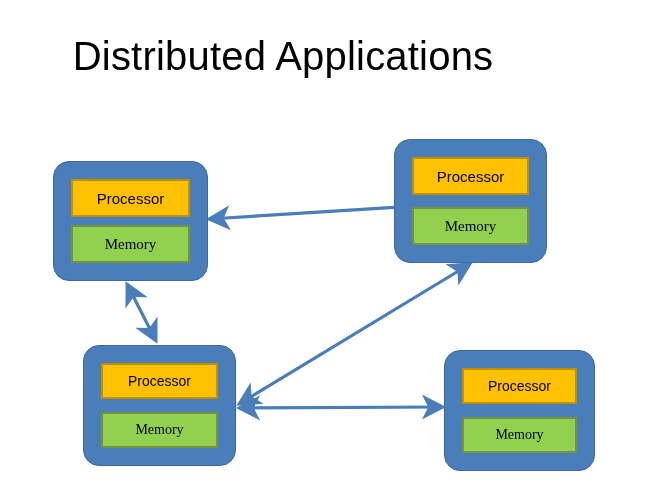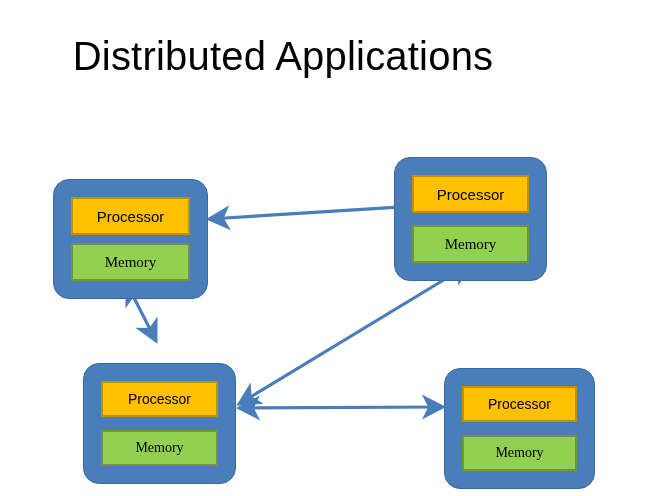--- a/index.html
+++ b/index.html
@@ -38,21 +38,20 @@
     width: 659px;
     height: 496px;
   }
   .node {
     position: absolute;
     background: #4A7EBB;
     border: 1px solid #3C6A9E;
     border-radius: 16px;
     box-sizing: border-box;
     z-index: 2;
-    margin-top: 18px;
   }
   .node-inner {
     position: absolute;
     left: 17px;
     right: 17px;
     top: 17px;
     bottom: 17px;
     display: flex;
     flex-direction: column;
     justify-content: space-between;

